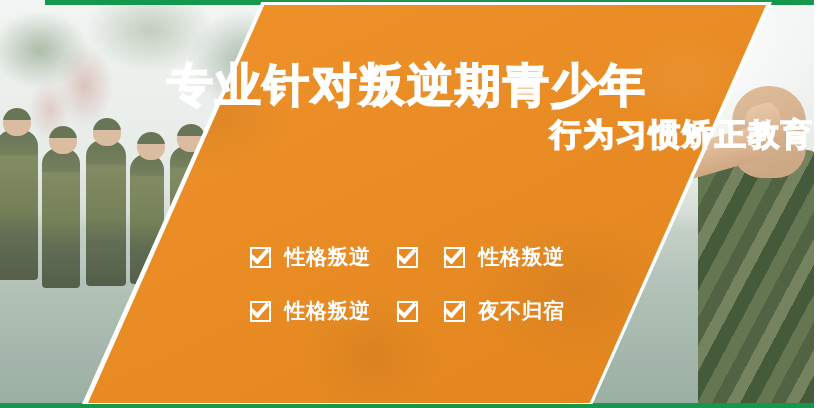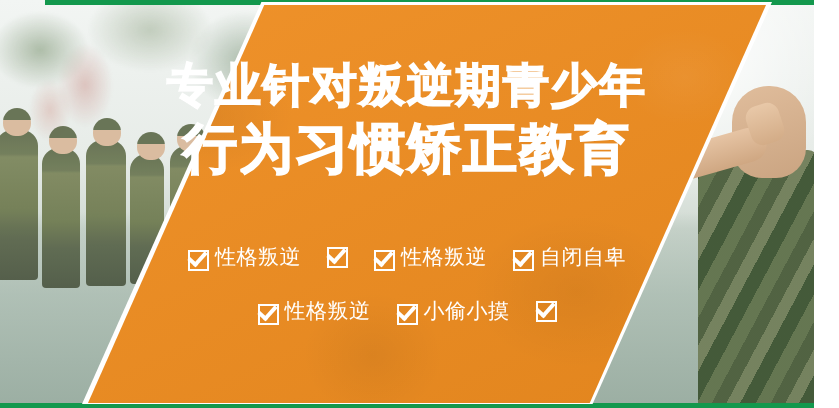--- a/index.html
+++ b/index.html
@@ -194,44 +194,45 @@
     letter-spacing: 2px;
     line-height: 1.12;
     white-space: nowrap;
     text-shadow: 0 1px 0 rgba(0,0,0,.07);
   }
   .headline .line1 {
     font-size: 46px;
     -webkit-text-stroke: 1.6px #ffffff;
   }
   .headline .line2 {
-    font-size: 54px;
+    font-size: 31px;
     margin-top: 6px;
+    text-align: right;
     -webkit-text-stroke: 1.6px #ffffff;
   }
 
   .checklist {
     position: absolute;
     left: 0; right: 0;
     top: 243px;
   }
   .check-row {
     display: flex;
     justify-content: center;
     align-items: center;
     gap: 26px;
     margin-bottom: 26px;
   }
   .check-item {
     display: flex;
-    align-items: flex-end;
-    gap: 6px;
+    align-items: center;
+    gap: 14px;
     color: #ffffff;
     font-size: 21px;
-    font-weight: 400;
+    font-weight: 700;
     letter-spacing: .5px;
     white-space: nowrap;
   }
   .check-box {
     position: relative;
     display: inline-block;
     width: 17px;
     height: 17px;
     border: 2px solid #ffffff;
     flex: 0 0 auto;
@@ -292,35 +293,31 @@
           <span class="check-box"></span>
           <span>性格叛逆</span>
         </div>
         <div class="check-item">
           <span class="check-box"></span>
         </div>
         <div class="check-item">
           <span class="check-box"></span>
           <span>性格叛逆</span>
         </div>
-        <div class="check-item">
-          <span class="check-box"></span>
-          <span>自闭自卑</span>
-        </div>
       </div>
 
       <div class="check-row">
         <div class="check-item">
           <span class="check-box"></span>
           <span>性格叛逆</span>
         </div>
         <div class="check-item">
           <span class="check-box"></span>
-          <span>小偷小摸</span>
-        </div>
-        <div class="check-item">
-          <span class="check-box"></span>
+        </div>
+        <div class="check-item">
+          <span class="check-box"></span>
+          <span>夜不归宿</span>
         </div>
       </div>
 
     </div>
   </div>
 </div>
 
 </body></html>

